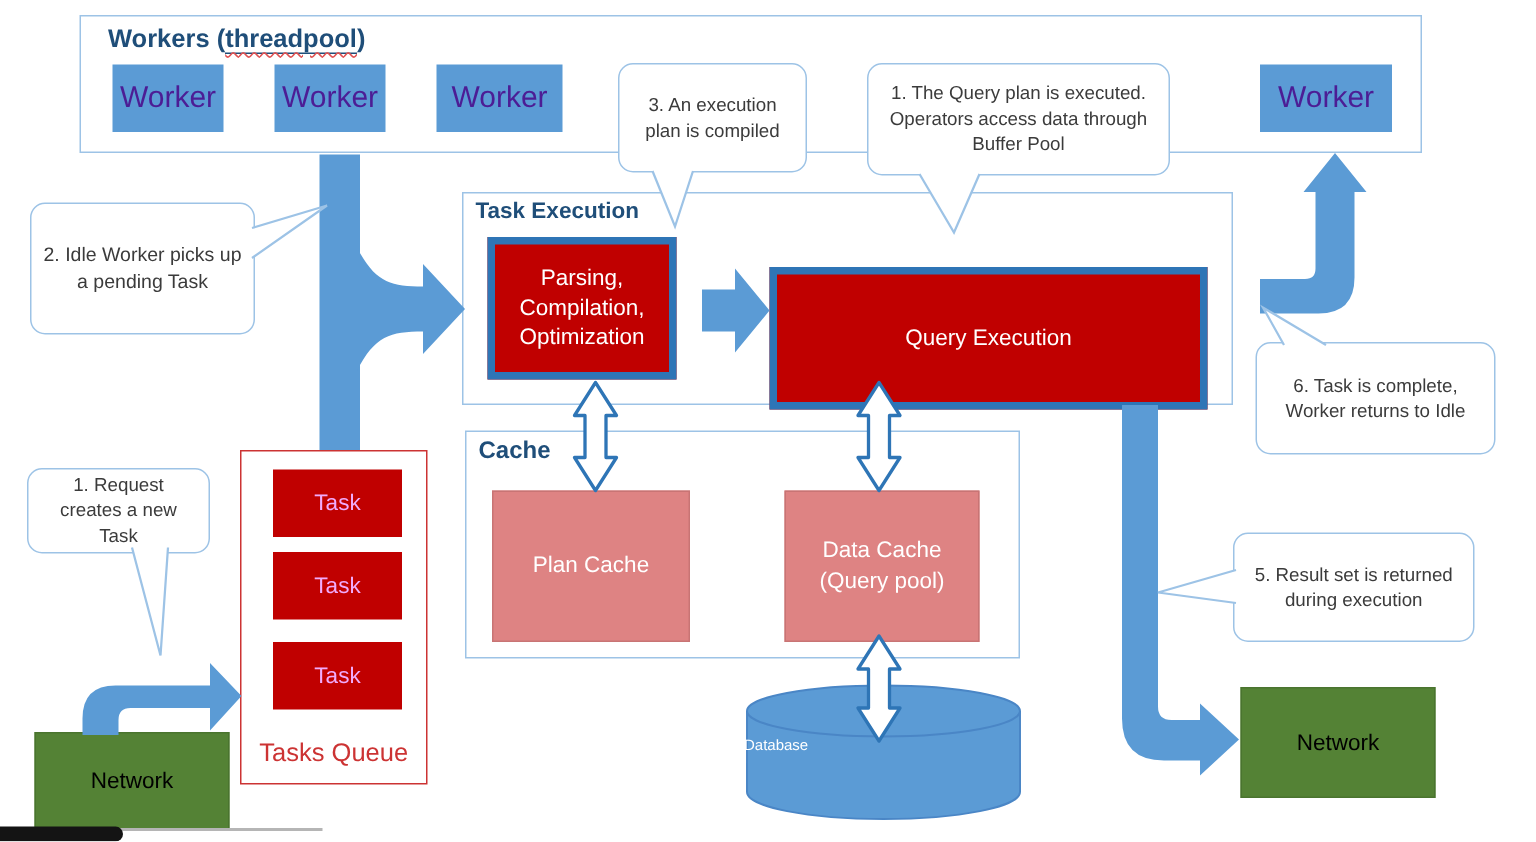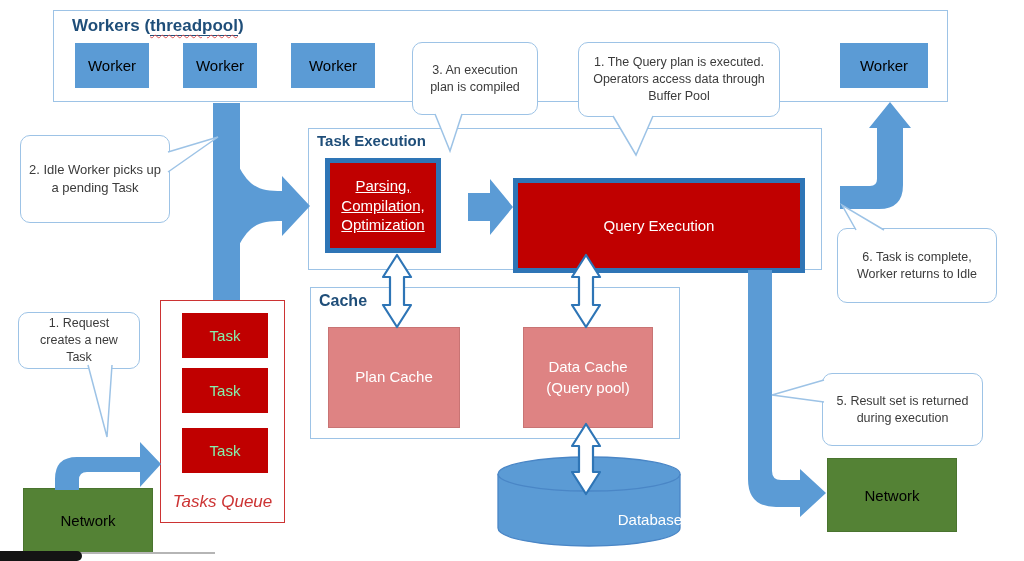--- a/index.html
+++ b/index.html
@@ -5,59 +5,59 @@
   html,body{margin:0;padding:0;background:#fff;}
   #canvas{
     position:relative;width:1024px;height:561px;background:#fff;overflow:hidden;
     font-family:"Liberation Sans",sans-serif;
   }
   .abs{position:absolute;box-sizing:border-box;}
   
   .panel{border:1.5px solid #9DC3E6;background:transparent;}
   .panel-title{color:#1F4E79;font-size:16px;font-weight:600;white-space:nowrap;}
   
-  .blue-box{background:#5B9BD5;color:#000000;display:flex;align-items:center;justify-content:center;
-            font-size:15px;text-align:left;}
+  .blue-box{background:#5B9BD5;color:#4c1d95;display:flex;align-items:center;justify-content:center;
+            font-size:20px;text-align:left;}
   .red-box{background:#C00000;border:5px solid #2E75B6;color:#fff;display:flex;align-items:center;
            justify-content:center;font-size:15px;text-align:center;line-height:1.3;padding:2px;}
-  .task-box{background:#C00000;color:#86efac;display:flex;align-items:center;justify-content:center;
+  .task-box{background:#C00000;color:#f0abfc;display:flex;align-items:center;justify-content:center;
             font-size:15px;}
   .pink-box{background:#DE8383;border:1px solid #C87474;color:#fff;display:flex;align-items:center;
             justify-content:center;font-size:15px;text-align:center;line-height:1.35;padding:4px;}
   .green-box{background:#548235;border:1px solid #4a742f;color:#000000;display:flex;align-items:center;
              justify-content:center;font-size:15px;}
   .queue-panel{border:1.6px solid #CC3333;}
-  .queue-title{color:#CC3333;font-size:17px;text-align:center;white-space:nowrap;font-style:italic;}
+  .queue-title{color:#CC3333;font-size:17px;text-align:center;white-space:nowrap;}
   
   .callout{background:#fff;border:1.5px solid #9DC3E6;border-radius:10px;color:#3B3B3B;
            font-size:12.5px;line-height:1.35;display:flex;align-items:center;justify-content:center;
            text-align:center;padding:4px 8px;z-index:30;}
   .tail{position:absolute;z-index:31;overflow:visible;}
   .arrow-svg{position:absolute;z-index:20;overflow:visible;}
   .under{border-bottom:1.6px solid #1F4E79;text-decoration:underline wavy #E05252 1px;
          text-underline-offset:3px;}
-  .db-label{color:#fff;font-size:15px;text-align:right;z-index:22;margin-top:19px;}
+  .db-label{color:#fff;font-size:10px;text-align:left;z-index:22;}
 </style>
 </head>
 <body>
 
 <div id="canvas">
 
   <div class="abs panel" style="left:53px;top:10px;width:895px;height:92px;"></div>
   <div class="abs panel-title" style="left:72px;top:16px;font-size:17px;">
     <span>Workers (</span><span class="under">threadpool</span><span>)</span>
   </div>
   <div class="abs blue-box" style="left:75px;top:43px;width:74px;height:45px;">Worker</div>
   <div class="abs blue-box" style="left:183px;top:43px;width:74px;height:45px;">Worker</div>
   <div class="abs blue-box" style="left:291px;top:43px;width:84px;height:45px;">Worker</div>
   <div class="abs blue-box" style="left:840px;top:43px;width:88px;height:45px;">Worker</div>
 
   <div class="abs panel" style="left:308px;top:128px;width:514px;height:142px;"></div>
   <div class="abs panel-title" style="left:317px;top:132px;font-size:15px;">Task Execution</div>
-  <div class="abs red-box" style="left:325px;top:158px;width:116px;height:95px;text-decoration:underline;">Parsing, Compilation, Optimization</div>
+  <div class="abs red-box" style="left:325px;top:158px;width:126px;height:95px;">Parsing, Compilation, Optimization</div>
   <div class="abs red-box" style="left:513px;top:158px;width:292px;height:95px;margin-top:20px;">Query Execution</div>
 
   <div class="abs panel" style="left:310px;top:287px;width:370px;height:152px;"></div>
   <div class="abs panel-title" style="left:319px;top:292px;font-size:16px;">Cache</div>
   <div class="abs pink-box" style="left:328px;top:327px;width:132px;height:101px;">Plan Cache</div>
   <div class="abs pink-box" style="left:523px;top:327px;width:130px;height:101px;">Data Cache (Query pool)</div>
 
   <div class="abs queue-panel" style="left:160px;top:300px;width:125px;height:223px;background:#fff;z-index:5;"></div>
   <div class="abs task-box" style="left:182px;top:313px;width:86px;height:45px;z-index:6;">Task</div>
   <div class="abs task-box" style="left:182px;top:368px;width:86px;height:45px;z-index:6;">Task</div>
@@ -121,21 +121,21 @@
     <path d="M7 5 L22 42 L34 5 Z" fill="#fff"></path>
     <path d="M7 5 L22 42 L34 5" fill="none" stroke="#9DC3E6" stroke-width="1.5"></path>
   </svg>
 
   <div class="abs callout" style="left:578px;top:42px;width:202px;height:75px;">1. The Query plan is executed. Operators access data through Buffer Pool</div>
   <svg class="tail" style="left:606px;top:112px;" width="56" height="50">
     <path d="M7 4 L30 43 L47 4 Z" fill="#fff"></path>
     <path d="M7 4 L30 43 L47 4" fill="none" stroke="#9DC3E6" stroke-width="1.5"></path>
   </svg>
 
-  <div class="abs callout" style="left:822px;top:355px;width:161px;height:73px;margin-top:18px;">5. Result set is returned during execution</div>
+  <div class="abs callout" style="left:822px;top:355px;width:161px;height:73px;">5. Result set is returned during execution</div>
   <svg class="tail" style="left:766px;top:374px;" width="64" height="36">
     <path d="M58 6 L6 21 L58 28 Z" fill="#fff"></path>
     <path d="M58 6 L6 21 L58 28" fill="none" stroke="#9DC3E6" stroke-width="1.5"></path>
   </svg>
 
   <div class="abs callout" style="left:837px;top:228px;width:160px;height:75px;">6. Task is complete, Worker returns to Idle</div>
   <svg class="tail" style="left:836px;top:200px;" width="56" height="36">
     <path d="M20 30 L6 5 L48 30 Z" fill="#fff"></path>
     <path d="M20 30 L6 5 L48 30" fill="none" stroke="#9DC3E6" stroke-width="1.5"></path>
   </svg>

